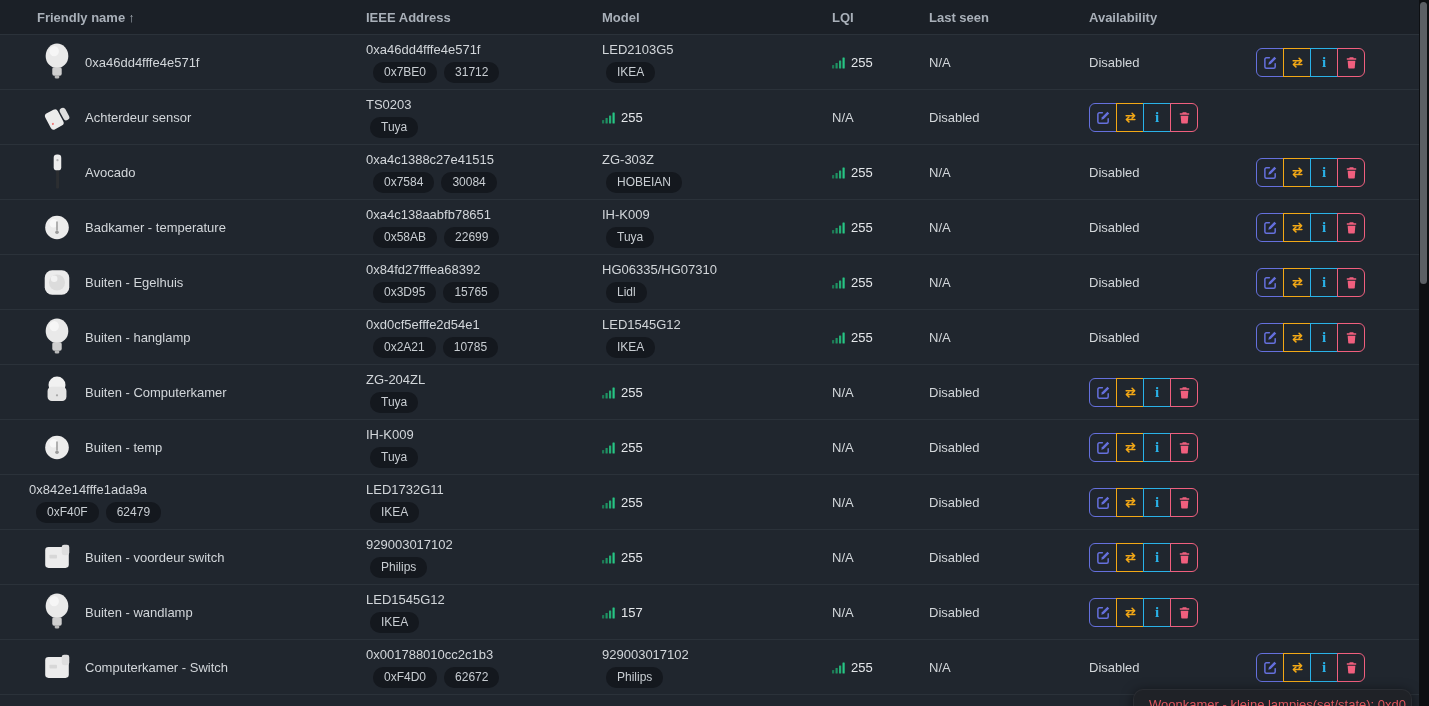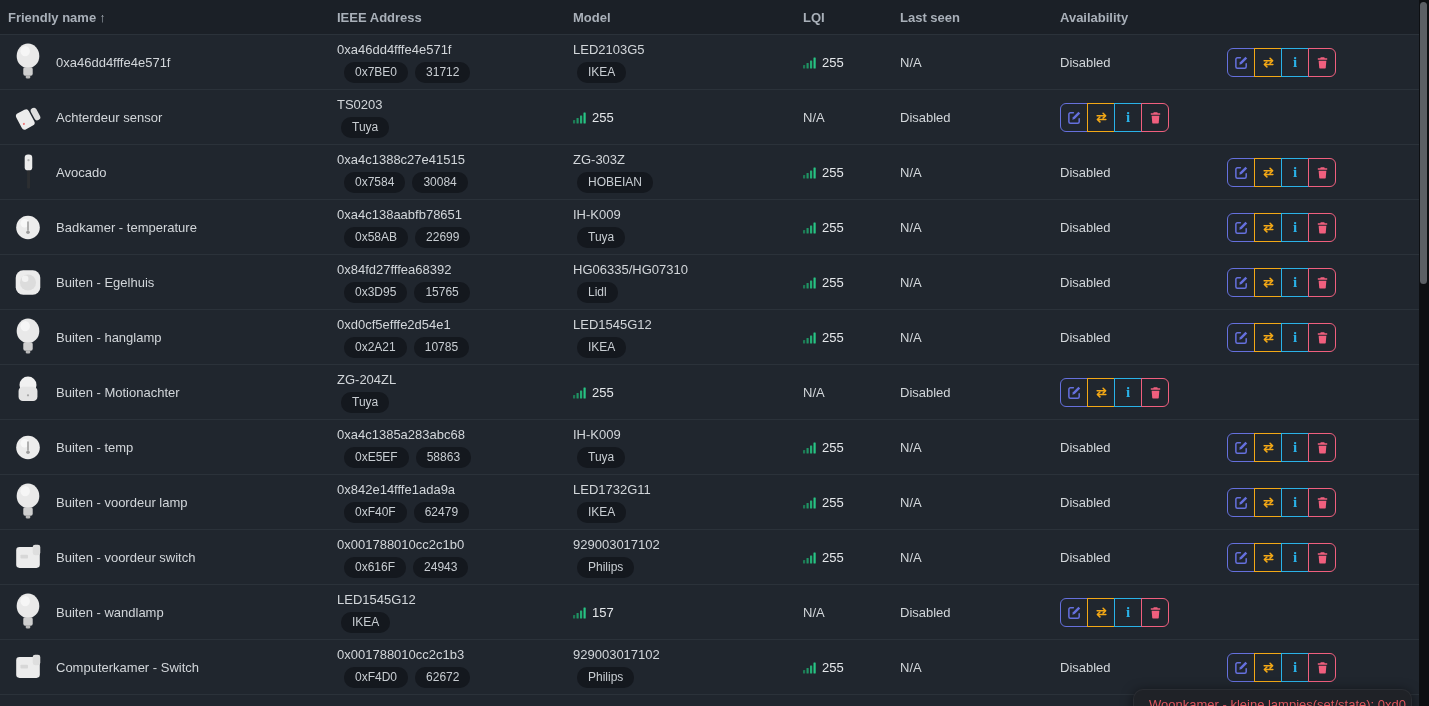--- a/index.html
+++ b/index.html
@@ -15,20 +15,21 @@
   body{
     width:1429px;height:706px;overflow:hidden;position:relative;
     background:var(--bg);
     font-family:"Liberation Sans","DejaVu Sans",sans-serif;
     color:var(--text);font-size:13px;
   }
   .grid{
     display:grid;
     grid-template-columns:337px 236px 230px 97px 160px 167px 1fr;
     align-items:center;
+    padding-left:29px;
   }
   .thead{
     height:34px;background:var(--header-bg);
     font-weight:bold;color:var(--text-dim);font-size:13px;
   }
   .th{padding-left:0;}
   .th.c-name{padding-left:8px;}
   .sort{margin-left:3px;font-weight:bold;}
   .row{
     height:55px;border-top:1px solid var(--divider);background:var(--bg);
@@ -539,21 +540,21 @@
   </div>
       <div class="row grid">
     <div class="cell c-name">
       <span class="dev-icon">
             <svg viewBox="0 0 36 44" xmlns="http://www.w3.org/2000/svg">
               <circle cx="18" cy="14" r="9" fill="#f1f1f1"></circle>
               <rect x="8" y="16" width="20" height="15" rx="4.5" fill="#e4e4e4"></rect>
               <circle cx="18" cy="25" r="1.2" fill="#a8a8a8"></circle>
             </svg>
           </span>
-      <a class="dev-name">Buiten - Motionachter</a>
+      <a class="dev-name">Buiten - Computerkamer</a>
     </div>
     <div class="cell c-model">
       <div class="stack">
         <span>ZG-204ZL</span>
         <span class="pills">
               <span class="pill">Tuya</span>
             </span>
       </div>
     </div>
     <div class="cell c-lqi">
@@ -608,29 +609,20 @@
       <span class="dev-icon">
             <svg viewBox="0 0 36 44" xmlns="http://www.w3.org/2000/svg">
               <circle cx="18" cy="22" r="12.5" fill="#ececec"></circle>
               <circle cx="14.5" cy="17.5" r="4.5" fill="#f8f8f8"></circle>
               <rect x="17.2" y="15.5" width="1.6" height="10" rx=".8" fill="#9a9a9a"></rect>
               <circle cx="18" cy="27" r="1.9" fill="#9a9a9a"></circle>
             </svg>
           </span>
       <a class="dev-name">Buiten - temp</a>
     </div>
-    <div class="cell c-ieee">
-      <div class="stack">
-        <span class="addr">0xa4c1385a283abc68</span>
-        <span class="pills">
-          <span class="pill">0xE5EF</span>
-          <span class="pill">58863</span>
-        </span>
-      </div>
-    </div>
     <div class="cell c-model">
       <div class="stack">
         <span>IH-K009</span>
         <span class="pills">
               <span class="pill">Tuya</span>
             </span>
       </div>
     </div>
     <div class="cell c-lqi">
       <span class="sig">
@@ -673,31 +665,20 @@
         <button class="abtn" style="color: rgb(240, 95, 126); border-color: rgb(240, 95, 126);">
               <svg viewBox="0 0 16 16">
                 <path fill="currentColor" d="M6.1 2.4h3.8l.5 1.1H13v1.6H3V3.5h2.6z"></path>
                 <path fill="currentColor" d="M3.9 6h8.2l-.6 7.2a1.45 1.45 0 0 1-1.4 1.3H5.9a1.45 1.45 0 0 1-1.4-1.3z"></path>
               </svg>
             </button>
       </div>
     </div>
   </div>
       <div class="row grid">
-    <div class="cell c-name">
-      <span class="dev-icon">
-            <svg viewBox="0 0 36 44" xmlns="http://www.w3.org/2000/svg">
-              <ellipse cx="18" cy="15" rx="12" ry="13" fill="#e9e9e9"></ellipse>
-              <ellipse cx="15" cy="10" rx="5" ry="5.5" fill="#f6f6f6"></ellipse>
-              <rect x="13" y="27" width="10" height="9" rx="2" fill="#cfcfcf"></rect>
-              <rect x="15.5" y="35.5" width="5" height="3.5" rx="1.7" fill="#b8b8b8"></rect>
-            </svg>
-          </span>
-      <a class="dev-name">Buiten - voordeur lamp</a>
-    </div>
     <div class="cell c-ieee">
       <div class="stack">
         <span class="addr">0x842e14fffe1ada9a</span>
         <span class="pills">
           <span class="pill">0xF40F</span>
           <span class="pill">62479</span>
         </span>
       </div>
     </div>
     <div class="cell c-model">
@@ -758,29 +739,20 @@
       <div class="row grid">
     <div class="cell c-name">
       <span class="dev-icon">
             <svg viewBox="0 0 36 44" xmlns="http://www.w3.org/2000/svg">
               <rect x="5.5" y="11" width="25" height="22" rx="3.5" fill="#ececec"></rect>
               <rect x="23" y="8.5" width="8" height="11" rx="2.5" fill="#dedede"></rect>
               <rect x="10" y="19" width="8" height="4" rx="1" fill="#d7d7d7"></rect>
             </svg>
           </span>
       <a class="dev-name">Buiten - voordeur switch</a>
-    </div>
-    <div class="cell c-ieee">
-      <div class="stack">
-        <span class="addr">0x001788010cc2c1b0</span>
-        <span class="pills">
-          <span class="pill">0x616F</span>
-          <span class="pill">24943</span>
-        </span>
-      </div>
     </div>
     <div class="cell c-model">
       <div class="stack">
         <span>929003017102</span>
         <span class="pills">
               <span class="pill">Philips</span>
             </span>
       </div>
     </div>
     <div class="cell c-lqi">

